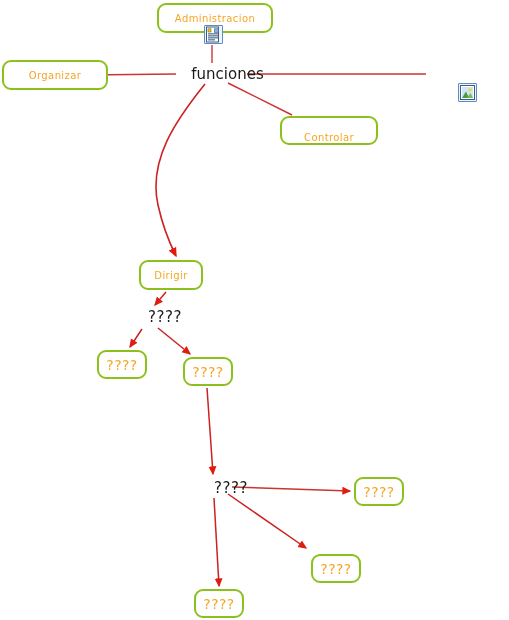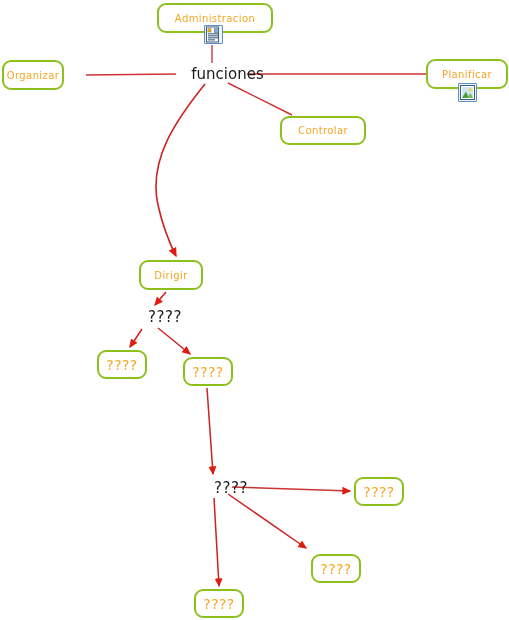--- a/index.html
+++ b/index.html
@@ -128,38 +128,35 @@
       <rect x="3" y="9.3" width="10.5" height="1.1" fill="#3f5d80"></rect>
       <rect x="3" y="11.3" width="10.5" height="1.1" fill="#3f5d80"></rect>
       <rect x="3" y="13.3" width="7" height="1.1" fill="#3f5d80"></rect>
     </svg>
   </span>
 
   <div class="node plain" style="left:178px; top:65px; width:67px; height:18px;">
     <span>funciones</span>
   </div>
 
-  <div class="node boxed" style="left:2px; top:60px; width:62px; height:30px;text-align:right;">
+  <div class="node boxed" style="left:2px; top:60px; width:106px; height:30px;text-align:right;">
     <span>Organizar</span>
   </div>
 
-  <div class="node boxed" style="left:426px; top:59px; width:82px; height:30px;">
-    <span>Planificar</span>
-  </div>
   <span class="node-icon" style="left:458px; top:83px;">
     <svg width="17" height="17" viewBox="0 0 17 17">
       <rect x="1.5" y="1.5" width="14" height="14" fill="#ffffff" stroke="#3f5d80" stroke-width="1"></rect>
       <rect x="3" y="3" width="11" height="11" fill="#cfe6f5"></rect>
       <circle cx="11" cy="5.8" r="1.7" fill="#f3d34a"></circle>
       <path d="M 3 14 L 7 7.5 L 10 14 z" fill="#4e9a3f"></path>
       <path d="M 8 14 L 11.5 9 L 14 14 z" fill="#6fbf57"></path>
     </svg>
   </span>
 
-  <div class="node boxed" style="left:280px; top:116px; width:86px; height:29px;">
+  <div class="node boxed" style="left:280px; top:116px; width:98px; height:29px;align-items:flex-end;">
     <span>Controlar</span>
   </div>
 
   <div class="node boxed" style="left:139px; top:260px; width:64px; height:30px;">
     <span>Dirigir</span>
   </div>
 
   <div class="node plain qm" style="left:133px; top:308px; width:32px; height:18px;">
     <span>????</span>
   </div>

